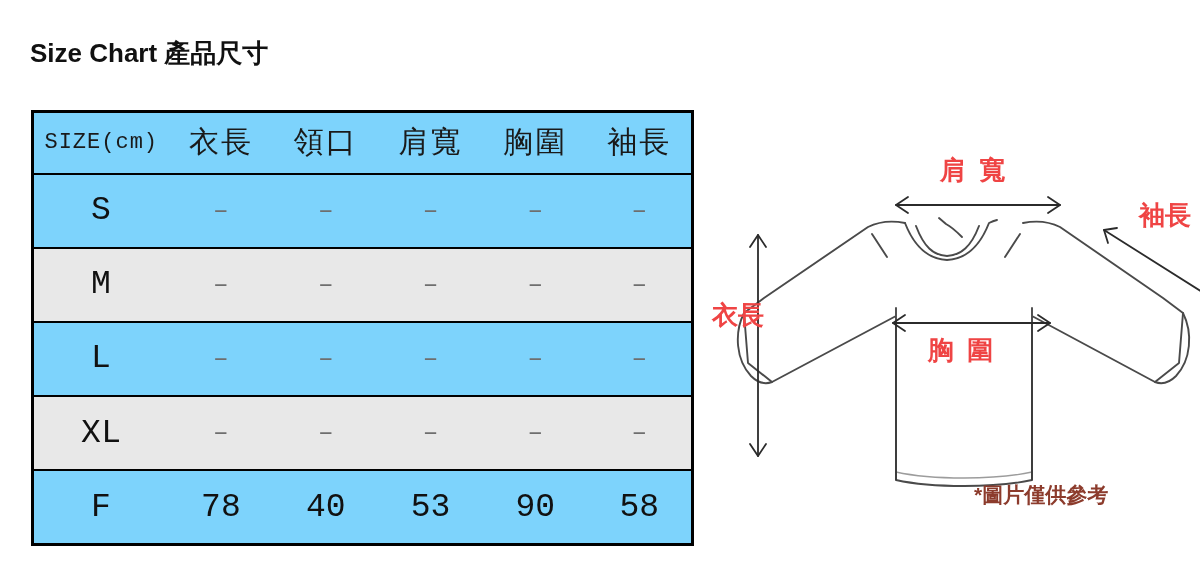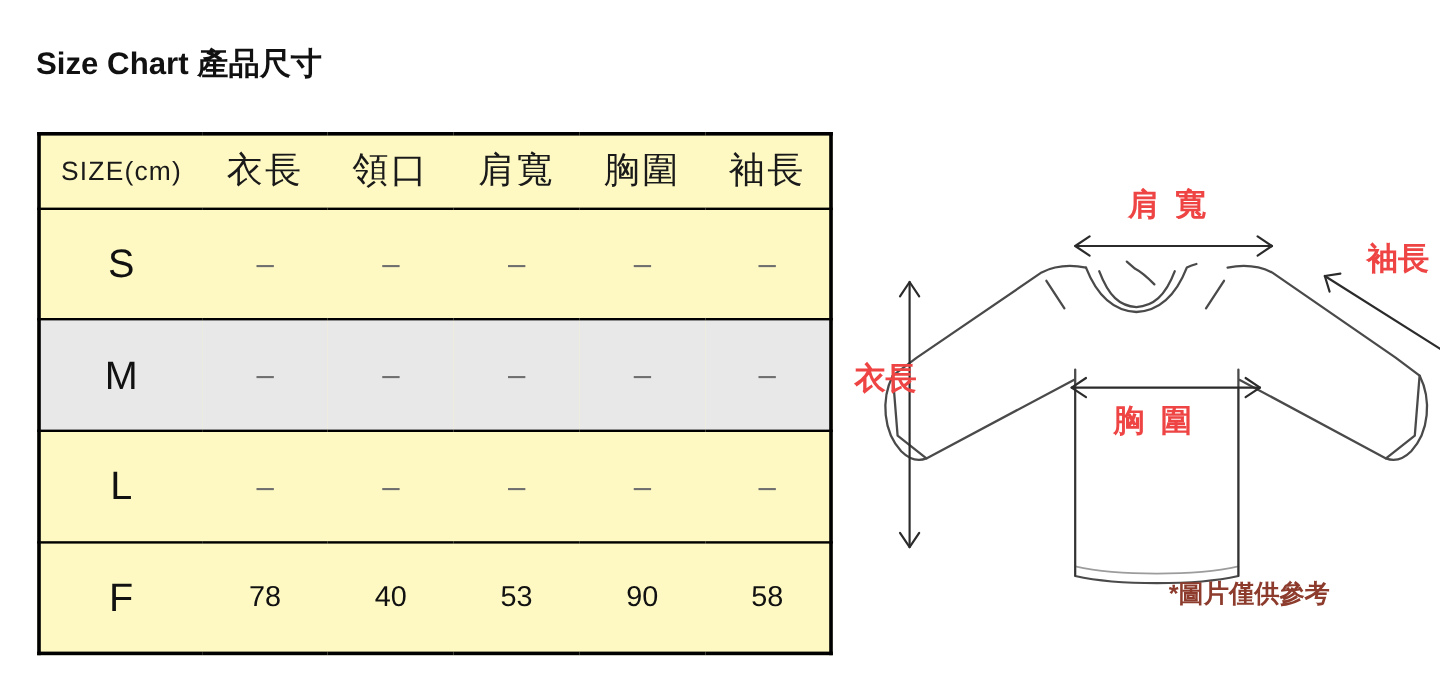--- a/index.html
+++ b/index.html
@@ -32,21 +32,22 @@
     position: absolute;
     left: 31px; top: 110px;
     width: 660px; height: 436px;
   }
   table#size-table {
     width: 660px;
     height: 436px;
     border-collapse: collapse;
     table-layout: fixed;
     border: 3px solid #000000;
-    background: #fef9c3;
+    background: #7dd3fc;
+    font-family: Liberation Mono, monospace;
   }
   table#size-table th,
   table#size-table td {
     border: 0;
     border-bottom: 2px solid #000000;
     text-align: center;
     vertical-align: middle;
     padding: 0;
     font-weight: 400;
   }
@@ -65,21 +66,21 @@
   }
 
   tbody tr { height: 74px; }
   tbody tr.shaded { background: #e8e8e8; }
   tbody td.sz {
     font-size: 33px;
     color: #111111;
     letter-spacing: 0.5px;
   }
   tbody td.val {
-    font-size: 24px;
+    font-size: 33px;
     color: #111111;
   }
   tbody td.val.empty {
     color: #6e6e6e;
     font-size: 26px;
   }
 
   
   col.c0 { width: 136px; }
   col.c1, col.c2, col.c3, col.c4, col.c5 { width: 104.8px; }
@@ -154,20 +155,28 @@
       <tr class="shaded">
         <td class="sz">M</td>
         <td class="val empty">–</td>
         <td class="val empty">–</td>
         <td class="val empty">–</td>
         <td class="val empty">–</td>
         <td class="val empty">–</td>
       </tr>
       <tr>
         <td class="sz">L</td>
+        <td class="val empty">–</td>
+        <td class="val empty">–</td>
+        <td class="val empty">–</td>
+        <td class="val empty">–</td>
+        <td class="val empty">–</td>
+      </tr>
+      <tr class="shaded">
+        <td class="sz">XL</td>
         <td class="val empty">–</td>
         <td class="val empty">–</td>
         <td class="val empty">–</td>
         <td class="val empty">–</td>
         <td class="val empty">–</td>
       </tr>
       <tr>
         <td class="sz">F</td>
         <td class="val">78</td>
         <td class="val">40</td>

